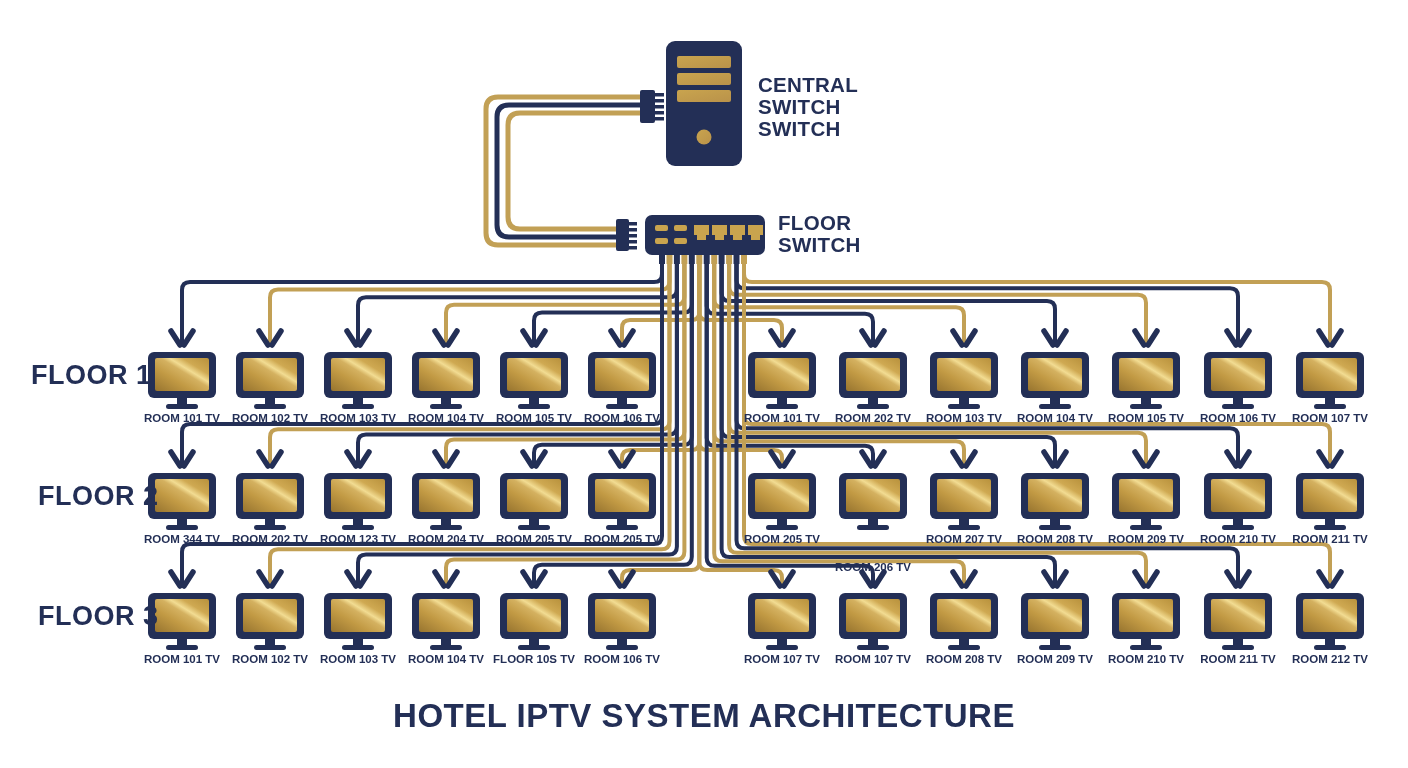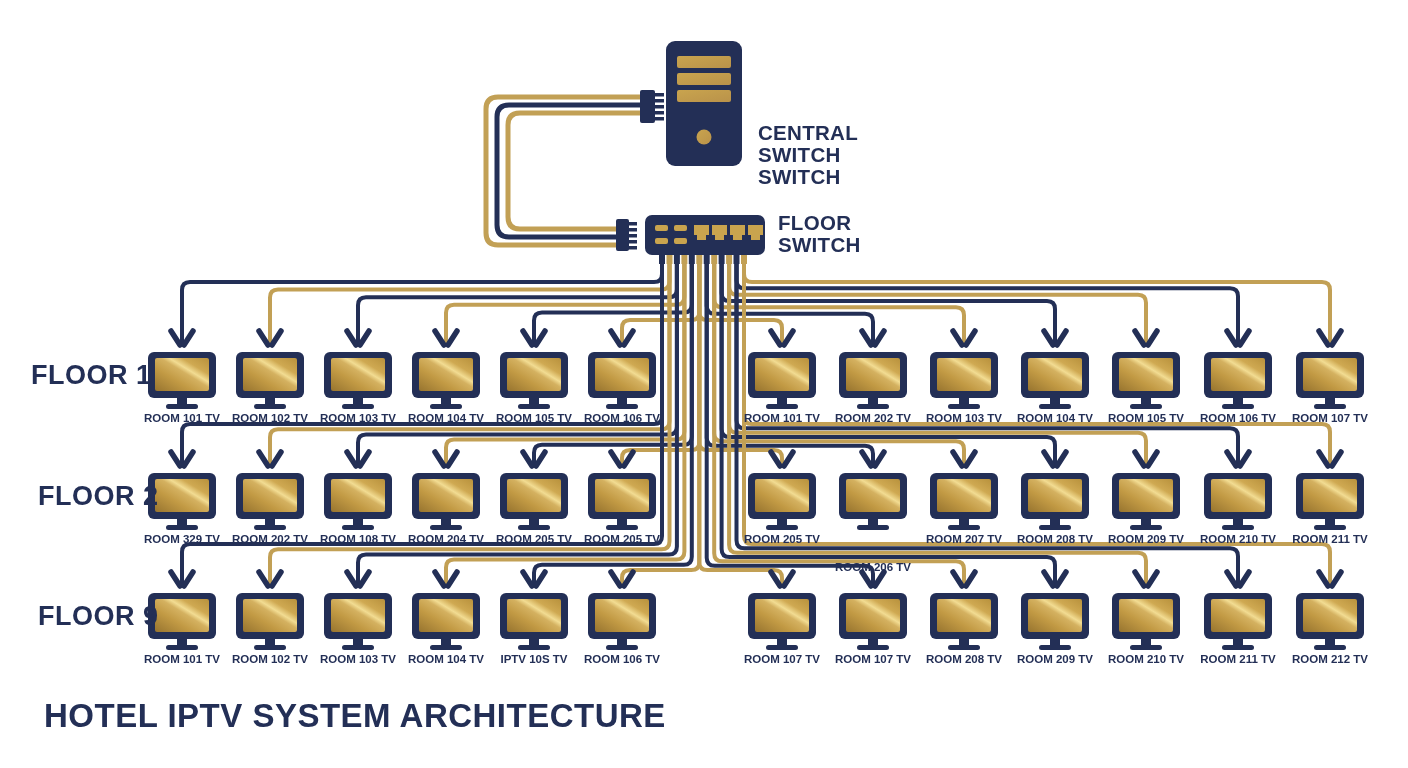--- a/index.html
+++ b/index.html
@@ -5,22 +5,22 @@
   html,body{margin:0;padding:0;background:#ffffff;}
   #stage{
     position:relative;width:1408px;height:768px;background:#ffffff;overflow:hidden;
     font-family:"Liberation Sans", sans-serif;
   }
   #diagram-svg{position:absolute;left:0;top:0;}
   .lbl{position:absolute;color:#232f56;font-weight:bold;}
   .room-lbl{width:100px;margin-left:-50px;text-align:center;font-size:11.5px;letter-spacing:0px;white-space:nowrap;}
   .floor-lbl{font-size:27px;letter-spacing:0.5px;}
   .hw-lbl{font-size:20.5px;line-height:22px;letter-spacing:0.3px;}
-  #title{position:absolute;left:0;right:0;top:697px;color:#232f56;
-         font-size:33px;font-weight:bold;letter-spacing:0.5px;padding-left:44px;}
+  #title{position:absolute;left:0;right:0;top:697px;text-align:center;color:#232f56;
+         font-size:33px;font-weight:bold;letter-spacing:0.5px;}
 </style>
 </head>
 <body>
 
 <div id="stage">
 
   <svg id="diagram-svg" width="1408" height="768" viewBox="0 0 1408 768">
     <defs>
       <linearGradient id="goldScreen" x1="0" y1="1" x2="1" y2="0">
         <stop offset="0" stop-color="#97742f"></stop>
@@ -445,21 +445,21 @@
       <g fill="#c9a44e">
           <path d="M 694 225 h 15 v 10 h -3 v 5 h -9 v -5 h -3 z"></path>
           <path d="M 712 225 h 15 v 10 h -3 v 5 h -9 v -5 h -3 z"></path>
           <path d="M 730 225 h 15 v 10 h -3 v 5 h -9 v -5 h -3 z"></path>
           <path d="M 748 225 h 15 v 10 h -3 v 5 h -9 v -5 h -3 z"></path>
         </g>
     </g>
   </svg>
 
   <div id="labels">
-    <div class="lbl hw-lbl" style="left:758px;top:74px;margin-top:48px;">
+    <div class="lbl hw-lbl" style="left:758px;top:74px;">
       <div>CENTRAL</div>
       <div>SWITCH</div>
       <div>SWITCH</div>
     </div>
     <div class="lbl hw-lbl" style="left:778px;top:212px;">
       <div>FLOOR</div>
       <div>SWITCH</div>
     </div>
     <div id="title">HOTEL IPTV SYSTEM ARCHITECTURE</div>
   <div class="lbl floor-lbl" style="left:31px;top:360px;">FLOOR 1</div>
@@ -470,39 +470,39 @@
       <div class="lbl room-lbl" style="left:534px;top:412px;">ROOM 105 TV</div>
       <div class="lbl room-lbl" style="left:622px;top:412px;">ROOM 106 TV</div>
       <div class="lbl room-lbl" style="left:782px;top:412px;">ROOM 101 TV</div>
       <div class="lbl room-lbl" style="left:873px;top:412px;">ROOM 202 TV</div>
       <div class="lbl room-lbl" style="left:964px;top:412px;">ROOM 103 TV</div>
       <div class="lbl room-lbl" style="left:1055px;top:412px;">ROOM 104 TV</div>
       <div class="lbl room-lbl" style="left:1146px;top:412px;">ROOM 105 TV</div>
       <div class="lbl room-lbl" style="left:1238px;top:412px;">ROOM 106 TV</div>
       <div class="lbl room-lbl" style="left:1330px;top:412px;">ROOM 107 TV</div>
       <div class="lbl floor-lbl" style="left:38px;top:481px;">FLOOR 2</div>
-      <div class="lbl room-lbl" style="left:182px;top:533px;">ROOM 329 TV</div>
+      <div class="lbl room-lbl" style="left:182px;top:533px;">ROOM 344 TV</div>
       <div class="lbl room-lbl" style="left:270px;top:533px;">ROOM 202 TV</div>
-      <div class="lbl room-lbl" style="left:358px;top:533px;">ROOM 108 TV</div>
+      <div class="lbl room-lbl" style="left:358px;top:533px;">ROOM 123 TV</div>
       <div class="lbl room-lbl" style="left:446px;top:533px;">ROOM 204 TV</div>
       <div class="lbl room-lbl" style="left:534px;top:533px;">ROOM 205 TV</div>
       <div class="lbl room-lbl" style="left:622px;top:533px;">ROOM 205 TV</div>
       <div class="lbl room-lbl" style="left:782px;top:533px;">ROOM 205 TV</div>
       <div class="lbl room-lbl" style="left:873px;top:533px;margin-top:28px;">ROOM 206 TV</div>
       <div class="lbl room-lbl" style="left:964px;top:533px;">ROOM 207 TV</div>
       <div class="lbl room-lbl" style="left:1055px;top:533px;">ROOM 208 TV</div>
       <div class="lbl room-lbl" style="left:1146px;top:533px;">ROOM 209 TV</div>
       <div class="lbl room-lbl" style="left:1238px;top:533px;">ROOM 210 TV</div>
       <div class="lbl room-lbl" style="left:1330px;top:533px;">ROOM 211 TV</div>
-      <div class="lbl floor-lbl" style="left:38px;top:601px;">FLOOR 9</div>
+      <div class="lbl floor-lbl" style="left:38px;top:601px;">FLOOR 3</div>
       <div class="lbl room-lbl" style="left:182px;top:653px;">ROOM 101 TV</div>
       <div class="lbl room-lbl" style="left:270px;top:653px;">ROOM 102 TV</div>
       <div class="lbl room-lbl" style="left:358px;top:653px;">ROOM 103 TV</div>
       <div class="lbl room-lbl" style="left:446px;top:653px;">ROOM 104 TV</div>
-      <div class="lbl room-lbl" style="left:534px;top:653px;">IPTV 10S TV</div>
+      <div class="lbl room-lbl" style="left:534px;top:653px;">FLOOR 10S TV</div>
       <div class="lbl room-lbl" style="left:622px;top:653px;">ROOM 106 TV</div>
       <div class="lbl room-lbl" style="left:782px;top:653px;">ROOM 107 TV</div>
       <div class="lbl room-lbl" style="left:873px;top:653px;">ROOM 107 TV</div>
       <div class="lbl room-lbl" style="left:964px;top:653px;">ROOM 208 TV</div>
       <div class="lbl room-lbl" style="left:1055px;top:653px;">ROOM 209 TV</div>
       <div class="lbl room-lbl" style="left:1146px;top:653px;">ROOM 210 TV</div>
       <div class="lbl room-lbl" style="left:1238px;top:653px;">ROOM 211 TV</div>
       <div class="lbl room-lbl" style="left:1330px;top:653px;">ROOM 212 TV</div>
     </div>
 

